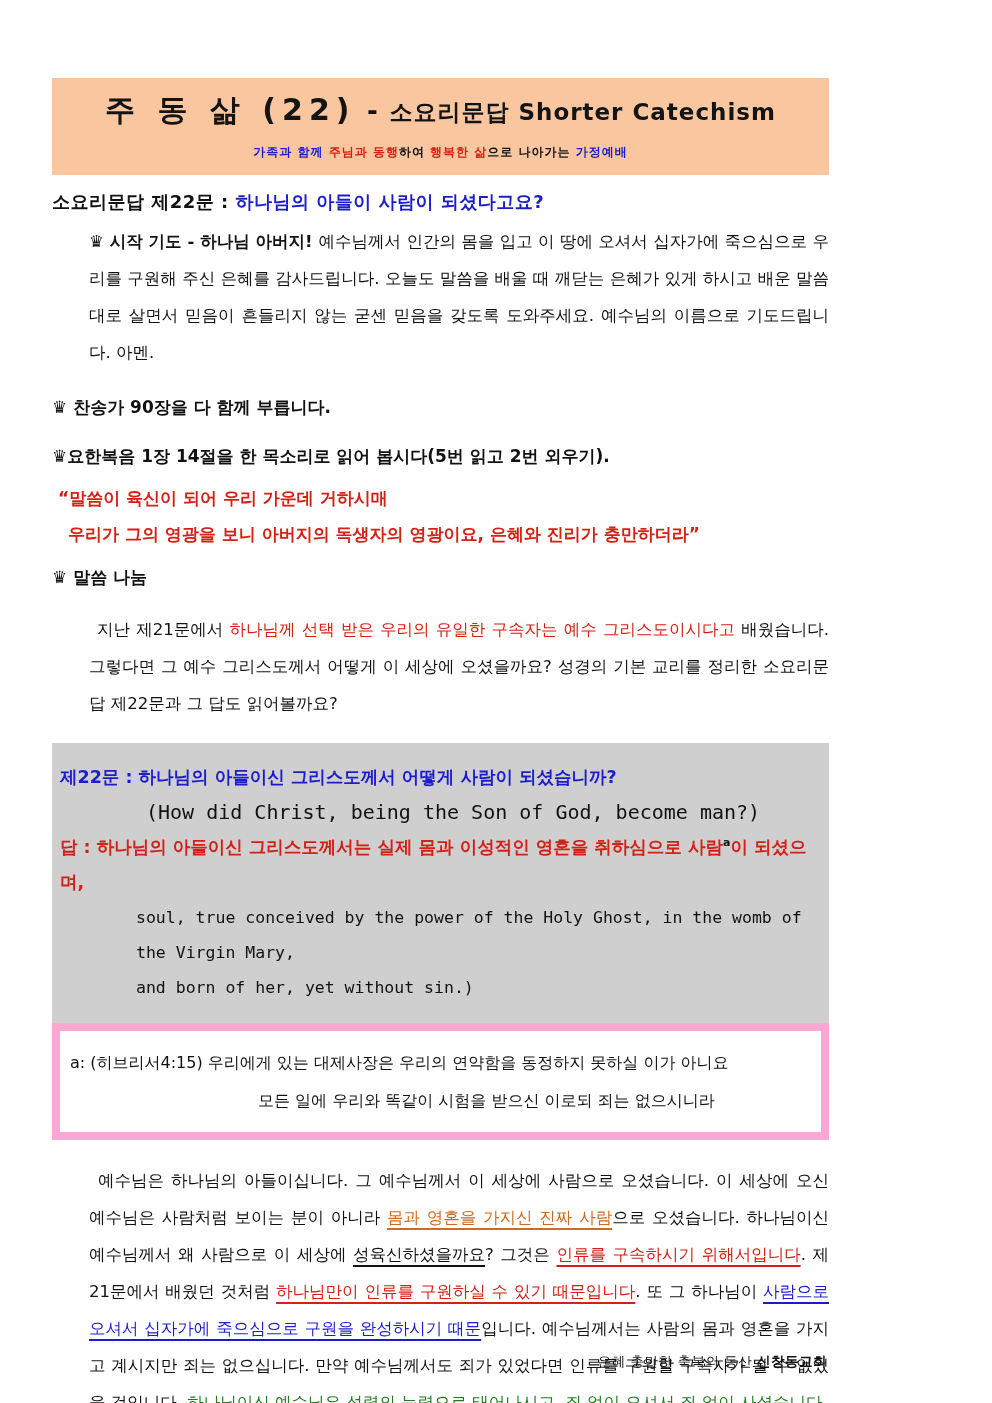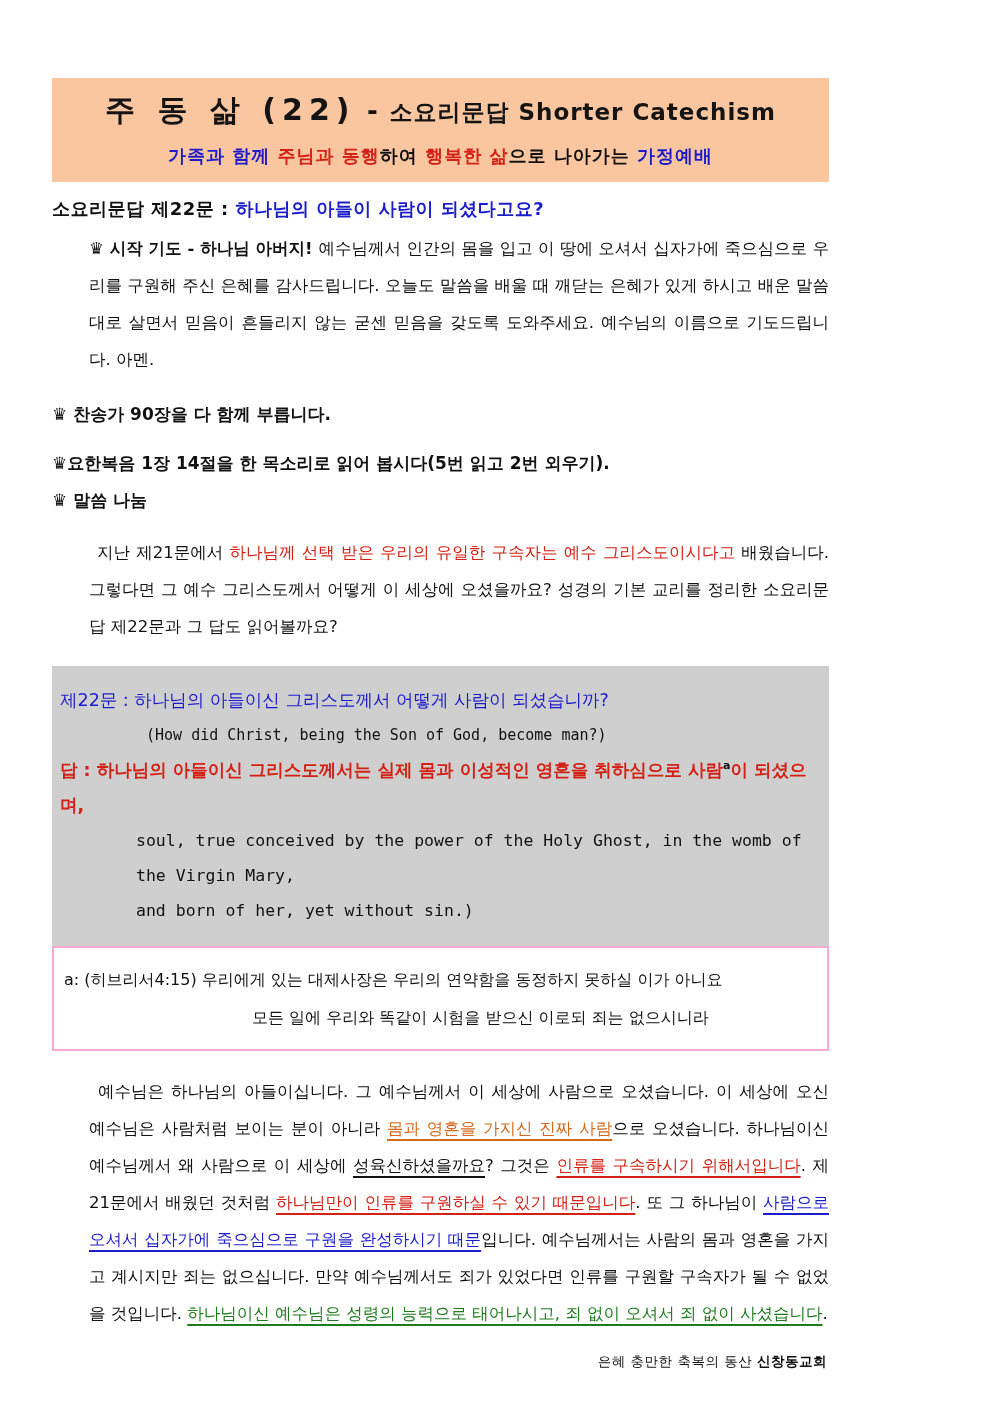--- a/index.html
+++ b/index.html
@@ -17,52 +17,52 @@
   .header-box{
     background:#f9c6a0;
     text-align:center;
     padding:12px 6px 14px 6px;
   }
   .header-title{font-weight:bold;color:#141414;white-space:nowrap;}
   .t-main{font-size:30px;letter-spacing:6px;}
   .t-dash{font-size:26px;margin:0 6px;}
   .t-sub{font-size:23px;letter-spacing:1px;}
   .header-subtitle{
-    margin-top:13px;font-size:18px;font-weight:bold;letter-spacing:1px;
+    margin-top:13px;font-size:12px;font-weight:bold;letter-spacing:1px;
   }
   
   .intro-line{margin-top:15px;font-size:18px;font-weight:bold;letter-spacing:0.5px;}
   .para{font-size:16.5px;line-height:37px;text-align:justify;margin-left:37px;}
   .prayer{margin-top:9px;}
   .bullet-line{font-size:17px;font-weight:bold;}
   .hymn{margin-top:25px;}
   .reading{margin-top:26px;}
   .reading .reg{font-weight:bold;}
   .verse{margin-top:12px;font-size:17px;font-weight:bold;line-height:36px;}
   .verse-l1{padding-left:6px;}
   .verse-l2{padding-left:16px;}
   .sharing{margin-top:14px;}
   .discussion{margin-top:22px;text-indent:8px;}
   
   .qa-box{
     margin-top:21px;background:#cfcfcf;
     padding:17px 10px 18px 8px;
     font-size:17.5px;line-height:35px;
   }
-  .qa-q{font-weight:normal;}
-  .qa-q-en{font-family:"DejaVu Sans Mono","Liberation Mono",monospace;font-size:15px;padding-left:86px;}
+  .qa-q{font-weight:bold;}
+  .qa-q-en{font-family:"DejaVu Sans Mono","Liberation Mono",monospace;font-size:20px;padding-left:86px;}
   .qa-a{font-weight:bold;}
   .qa-a2{padding-left:63px;}
   .qa-en{font-family:"DejaVu Sans Mono","Liberation Mono",monospace;font-size:16.5px;}
   .qa-en1{padding-left:62px;}
   .qa-en2{padding-left:76px;}
   sup{font-size:11px;line-height:0;}
   
   .footnote-box{
-    border:2px solid #f9a8d4;background:#ffffff;
+    border:8px solid #f9a8d4;background:#ffffff;
     padding:13px 10px 12px 10px;
     font-size:16px;line-height:38px;
   }
   .fn-line2{padding-left:188px;}
   
   .commentary{margin-top:22px;text-indent:9px;}
   
   .footer{
     position:absolute;right:57px;bottom:32px;
     font-size:13.5px;letter-spacing:0.5px;color:#111;
@@ -99,20 +99,24 @@
   </div>
 
   <div class="bullet-line hymn">
     <span class="icon">♛</span><span> 찬송가 90장을 다 함께 부릅니다.</span>
   </div>
 
   <div class="bullet-line reading">
     <span class="icon">♛</span><span>요한복음 1장 14절을 한 목소리로 읽어 봅시다</span><span class="reg">(5번 읽고 2번 외우기).</span>
   </div>
 
+  <div class="verse c-red">
+    <div class="verse-l1">“말씀이 육신이 되어 우리 가운데 거하시매</div>
+    <div class="verse-l2">우리가 그의 영광을 보니 아버지의 독생자의 영광이요, 은혜와 진리가 충만하더라”</div>
+  </div>
 
   <div class="bullet-line sharing">
     <span class="icon">♛</span><span> 말씀 나눔</span>
   </div>
 
   <div class="para discussion"><span class="c-black">지난 제21문에서 </span><span class="c-red">하나님께 선택 받은 우리의 유일한 구속자는 예수 그리스도이시다고</span><span class="c-black"> 배웠습니다. 그렇다면 그 예수 그리스도께서 어떻게 이 세상에 오셨을까요? 성경의 기본 교리를 정리한 소요리문답 제22문과 그 답도 읽어볼까요?</span></div>
 
   <section class="qa-box">
     <div class="qa-q c-blue">제22문 : 하나님의 아들이신 그리스도께서 어떻게 사람이 되셨습니까?</div>
     <div class="qa-q-en">(How did Christ, being the Son of God, become man?)</div>

